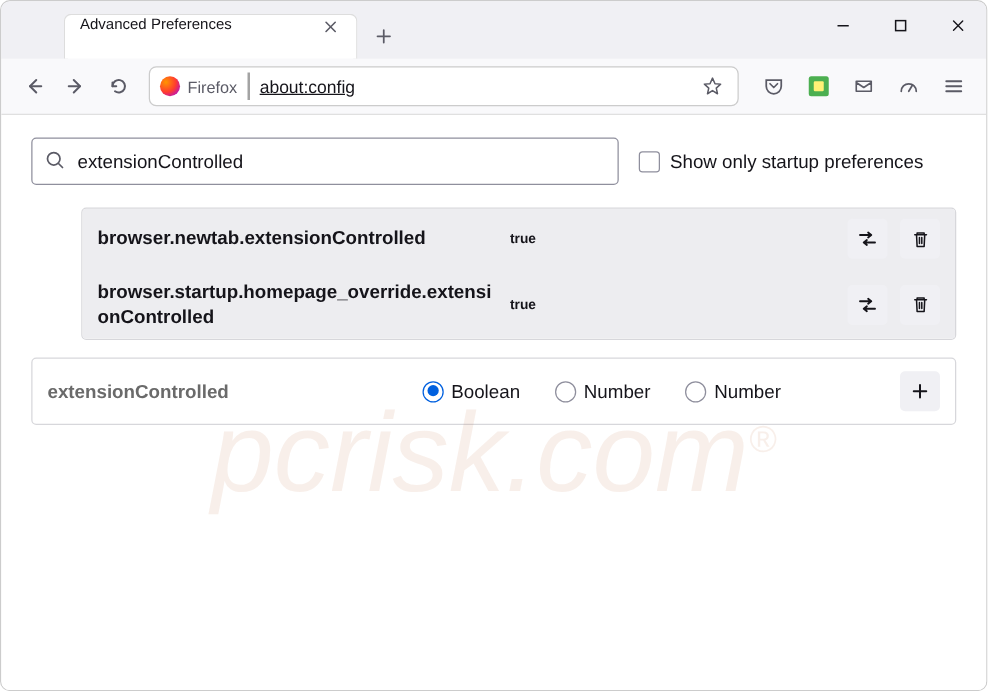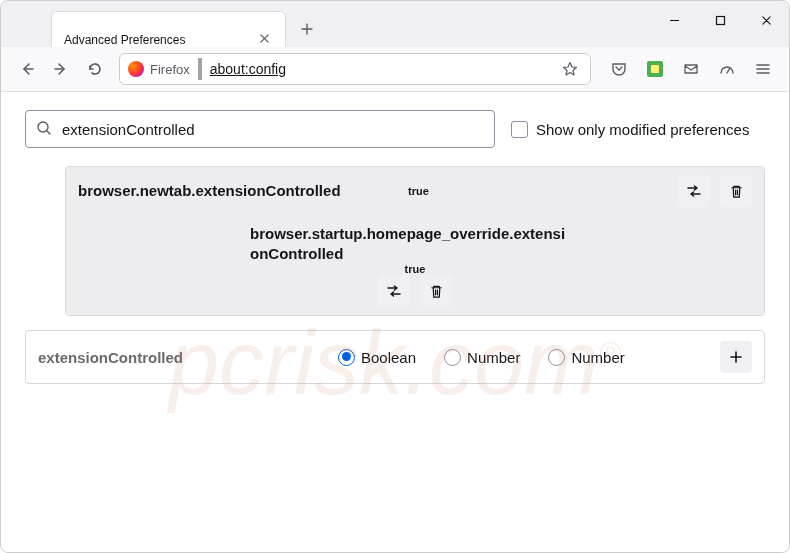--- a/index.html
+++ b/index.html
@@ -1,31 +1,31 @@
 <!DOCTYPE html>
 <html><head>
   <meta charset="utf-8">
   <style>
     * { margin: 0; padding: 0; box-sizing: border-box; font-family: "Segoe UI", Arial, sans-serif; }
     body { width: 790px; height: 553px; background: #fff; overflow: hidden; position: relative; }
     
     .window { width: 100%; height: 100%; display: flex; flex-direction: column; border: 1px solid #ccc; border-radius: 8px; overflow: hidden; }
     
     .titlebar { height: 46px; background: #f0f0f4; display: flex; align-items: flex-end; padding-left: 50px; position: relative; }
-    .tab { background: #fff; height: 36px; display: flex; align-items: flex-end; padding: 0 12px; border-radius: 6px 6px 0 0; margin-left: 0; width: 235px; border: 1px solid #ddd; border-bottom: none; }
+    .tab { background: #fff; height: 36px; display: flex; align-items: flex-start; padding: 0 12px; border-radius: 6px 6px 0 0; margin-left: 0; width: 235px; border: 1px solid #ddd; border-bottom: none; }
     .tab-title { flex: 1; font-size: 12px; color: #15141a; }
     .tab-close { width: 18px; height: 18px; display: flex; align-items: center; justify-content: center; cursor: pointer; border-radius: 3px; }
     .newtab-btn { width: 30px; height: 30px; display: flex; align-items: center; justify-content: center; margin-left: 6px; margin-bottom: 3px; border-radius: 4px; }
     .window-controls { position: absolute; right: 0; top: 0; display: flex; height: 38px; }
     .win-btn { width: 46px; display: flex; align-items: center; justify-content: center; }
     
     .toolbar { height: 45px; background: #f9f9fb; display: flex; align-items: center; padding: 0 10px; gap: 2px; border-bottom: 1px solid #e0e0e0; }
     .tb-btn { width: 32px; height: 32px; display: flex; align-items: center; justify-content: center; border-radius: 4px; }
     .urlbar { flex: 1; height: 32px; background: #fff; border: 1px solid #ccc; border-radius: 6px; display: flex; align-items: center; padding: 0 8px; margin: 0 6px; }
-    .identity-box { display: flex; align-items: center; gap: 6px; padding-right: 8px; border-right: 4px solid #a3a3a3; height: 22px; }
+    .identity-box { display: flex; align-items: center; gap: 6px; padding-right: 8px; border-right: 2px solid #a3a3a3; height: 22px; }
     .ff-icon { width: 16px; height: 16px; background: radial-gradient(circle at 30% 30%, #ff9500, #ff3b30, #9400ff); border-radius: 50%; }
     .identity-label { font-size: 13px; color: #5b5b66; }
     .url-text { flex: 1; font-size: 14px; color: #15141a; padding-left: 8px; text-decoration: underline; }
     .star-btn { width: 24px; height: 24px; display: flex; align-items: center; justify-content: center; }
     .tb-icon-group { display: flex; gap: 4px; margin-left: 4px; }
     .ext-icon { width: 16px; height: 16px; }
     .ext-green { background: #4caf50; border-radius: 2px; position: relative; }
     .ext-green::after { content: ""; position: absolute; width: 8px; height: 8px; background: #fff176; border-radius: 1px; top: 4px; left: 4px; }
     
     .content { flex: 1; background: #fff; padding: 18px 24px; position: relative; }
@@ -34,21 +34,21 @@
     .search-box { flex: 1; max-width: 470px; height: 38px; border: 1px solid #8f8f9d; border-radius: 4px; display: flex; align-items: center; padding: 0 10px; }
     .search-icon-wrap { width: 18px; height: 18px; margin-right: 8px; }
     .search-input { flex: 1; border: none; outline: none; font-size: 15px; color: #15141a; background: transparent; }
     .modified-chk { display: flex; align-items: center; gap: 8px; }
     .chk-box { width: 17px; height: 17px; border: 1.5px solid #8f8f9d; border-radius: 3px; }
     .chk-label { font-size: 15px; color: #15141a; }
     
     .results { border: 1px solid #d7d7db; border-radius: 4px; overflow: hidden; margin-left: 40px; }
     .pref-row { display: flex; align-items: center; min-height: 42px; padding: 8px 12px; border-bottom: 1px solid #ededf0; }
     .pref-row.modified { background: #ededf0; }
-    .pref-row:last-child { border-bottom: none; flex-direction: column; }
+    .pref-row:last-child { border-bottom: none; }
     .pref-name { width: 330px; font-size: 15px; font-weight: 700; color: #15141a; word-break: break-word; line-height: 1.3; padding-right: 8px; }
     .pref-value { flex: 1; font-size: 11px; font-weight: 700; color: #15141a; }
     .pref-actions { display: flex; gap: 10px; }
     .act-btn { width: 32px; height: 32px; background: #f0f0f4; border: none; border-radius: 4px; display: flex; align-items: center; justify-content: center; cursor: pointer; }
     
     .create-row { border: 1px solid #d7d7db; border-radius: 4px; margin-top: 14px; display: flex; align-items: center; padding: 10px 12px; }
     .create-name { width: 300px; font-size: 15px; font-weight: 700; color: #6a6a6a; }
     .radio-group { flex: 1; display: flex; gap: 28px; align-items: center; }
     .radio-item { display: flex; align-items: center; gap: 6px; }
     .radio-circle { width: 17px; height: 17px; border: 1.5px solid #8f8f9d; border-radius: 50%; position: relative; }
@@ -165,21 +165,21 @@
         <div class="search-icon-wrap">
           <svg width="16" height="16" viewBox="0 0 16 16">
               <circle cx="7" cy="7" r="5" stroke="#5b5b66" stroke-width="1.4" fill="none"></circle>
               <path d="M11 11 L14 14" stroke="#5b5b66" stroke-width="1.4" stroke-linecap="round"></path>
             </svg>
         </div>
         <input class="search-input" type="text" value="extensionControlled" style="">
       </div>
       <div class="modified-chk">
         <div class="chk-box"></div>
-        <span class="chk-label">Show only modified preferences</span>
+        <span class="chk-label">Show only startup preferences</span>
       </div>
     </div>
 
     <div class="results">
       <div class="pref-row modified">
         <div class="pref-name">browser.newtab.extensionControlled</div>
         <div class="pref-value">true</div>
         <div class="pref-actions">
           <button class="act-btn">
             <svg width="16" height="16" viewBox="0 0 16 16">

